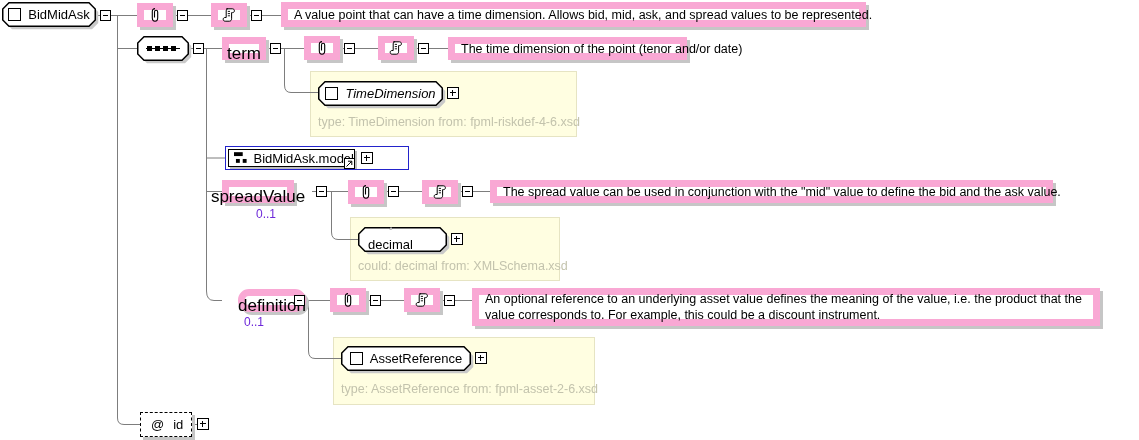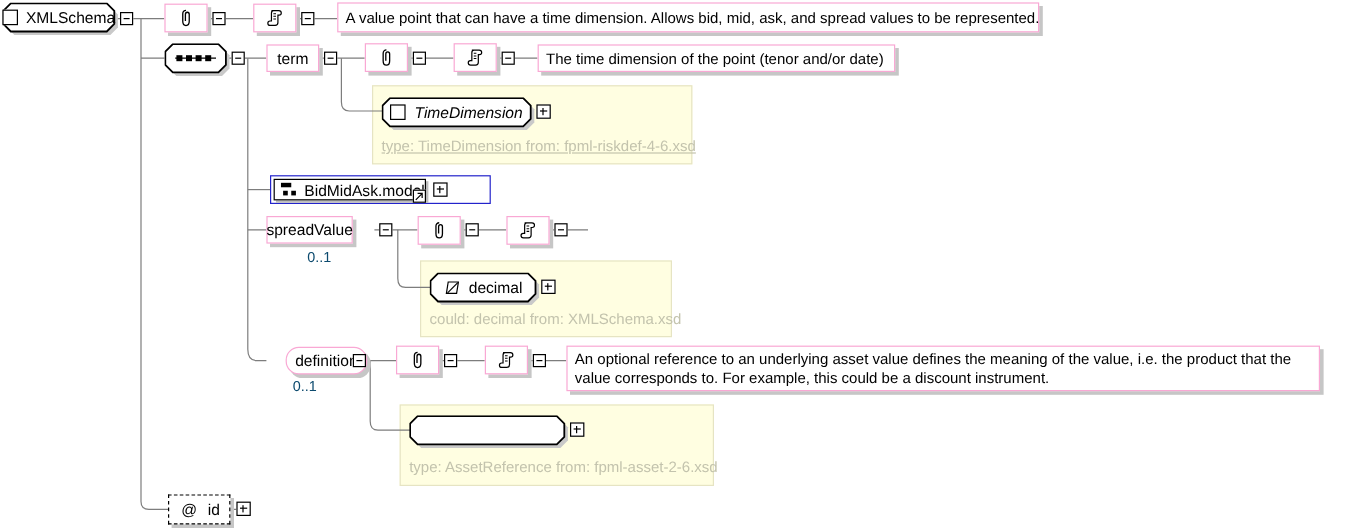--- a/index.html
+++ b/index.html
@@ -1,38 +1,38 @@
 <!DOCTYPE html>
 <html style="--panel_bg: #fffee1; --panel_border: #e6e4c3; --blue_border: #2323cb; --type_text: #c3c3ad; --connector: #7d7d7d; --shadow: #c6c6c6;"><head>
 <meta charset="utf-8">
 <style>
   html,body{margin:0;padding:0;background:#fff;}
   #canvas{position:relative;width:1139px;height:440px;background:#fff;overflow:hidden;
           font-family:"Liberation Sans",sans-serif;color:#000;}
   .wires{position:absolute;left:0;top:0;z-index:1;}
   .panel{position:absolute;background:var(--panel_bg,#fffee1);border:1px solid var(--panel_border,#e6e4c3);
          box-sizing:border-box;z-index:0;}
-  .box{position:absolute;background:#fff;border:1px solid #f9a8d4;box-sizing:border-box;
+  .box{position:absolute;background:#fff;border:7px solid #f9a8d4;box-sizing:border-box;
        box-shadow:3px 3px 0 var(--shadow,#c6c6c6);z-index:2;}
-  .elembox{display:flex;align-items:center;justify-content:center;font-size:13px;white-space:nowrap;}
+  .elembox{display:flex;justify-content:center;font-size:17px;white-space:nowrap;}
   .docbox{display:flex;align-items:center;font-size:12.5px;line-height:16px;padding:2px 6px;}
   .docbox.one{white-space:nowrap;}
   .chainbox{display:flex;align-items:center;justify-content:center;}
   .exp{position:absolute;width:11px;height:11px;background:#fff;border:1px solid #000;
        box-sizing:border-box;z-index:3;}
   .exp::before{content:"";position:absolute;left:2px;right:2px;top:50%;margin-top:-1px;height:1px;background:#000;}
   .exp.plus::after{content:"";position:absolute;top:2px;bottom:2px;left:50%;margin-left:-1px;width:1px;background:#000;}
   .exp.e12{width:12px;height:12px;}
   .oct{position:absolute;z-index:2;}
   .oct svg{display:block;}
   .overlay{position:absolute;display:flex;align-items:center;justify-content:center;gap:7px;
            font-size:13px;white-space:nowrap;z-index:3;}
   .sqicon{display:inline-block;width:11px;height:11px;border:1.5px solid #000;background:#fff;}
   .typenote{position:absolute;font-size:12.5px;color:var(--type_text,#c3c3ad);white-space:nowrap;z-index:2;}
-  .card{position:absolute;font-size:12px;color:#0c4a6e;z-index:2;}
+  .card{position:absolute;font-size:12px;color:#6d28d9;z-index:2;}
   .bluebox{position:absolute;border:1px solid var(--blue_border,#2323cb);background:#fff;box-sizing:border-box;z-index:2;}
   .innerbox{position:absolute;background:#fff;border:1px solid #000;box-sizing:border-box;
             box-shadow:2px 2px 0 #bdbdbd;display:flex;align-items:center;gap:6px;padding-left:5px;
             font-size:13px;white-space:nowrap;z-index:3;}
   .arrowbox{position:absolute;width:11px;height:11px;background:#fff;border:1px solid #000;
             box-sizing:border-box;z-index:4;display:flex;align-items:center;justify-content:center;}
   .attrbox{position:absolute;background:#fff;border:1px dashed #000;box-sizing:border-box;
            box-shadow:3px 3px 0 var(--shadow,#c6c6c6);display:flex;align-items:center;gap:9px;
            padding-left:10px;font-size:13px;z-index:2;}
 </style>
@@ -61,21 +61,21 @@
   </svg>
 
   <div class="oct" style="left:2px;top:2px;">
     <svg width="98" height="29">
       <path d="M7 .75 H87 L93.25 7 V18 L87 24.25 H7 L.75 18 V7 Z" transform="translate(3,3)" fill="#c9c9c9"></path>
       <path d="M7 .75 H87 L93.25 7 V18 L87 24.25 H7 L.75 18 V7 Z" fill="#fff" stroke="#000" stroke-width="1.5"></path>
     </svg>
   </div>
   <div class="overlay" style="left:2px;top:2px;width:94px;height:25px;">
     <span class="sqicon"></span>
-    <span>XMLSchema</span>
+    <span>BidMidAsk</span>
   </div>
   <div class="exp" style="left:100px;top:10px;"></div>
 
   <div class="box chainbox" style="left:137px;top:3px;width:36px;height:24px;">
     <svg width="16" height="16" viewBox="0 0 16 16">
       <path d="M8 1.6 C6.4 1.6 5.3 2.8 5.3 4.4 V10.8 C5.3 12.9 6.5 14.3 8 14.3 C9.5 14.3 10.7 12.9 10.7 10.8 V5 C10.7 3.9 10 3.2 9.1 3.2 C8.2 3.2 7.5 3.9 7.5 5 V10.6" fill="none" stroke="#000" stroke-width="1.1"></path>
     </svg>
   </div>
   <div class="exp" style="left:177px;top:10px;"></div>
   <div class="box chainbox" style="left:211px;top:3px;width:36px;height:24px;">
@@ -110,34 +110,34 @@
     </svg>
   </div>
   <div class="exp" style="left:344px;top:43px;"></div>
   <div class="box chainbox" style="left:378px;top:36px;width:36px;height:24px;">
     <svg width="16" height="16" viewBox="0 0 16 16">
       <path d="M5.2 1.8 H11.3 C12.6 1.8 13.4 2.6 13.4 3.8 C13.4 5 12.6 5.6 11.5 5.6 H10.6 V11.8 C10.6 13.2 9.7 14.2 8.3 14.2 H4.2 C3 14.2 2.2 13.4 2.2 12.3 C2.2 11.2 3 10.5 4 10.5 H5.2 V4 C5.2 2.7 5.8 1.8 7 1.8" fill="#fff" stroke="#000" stroke-width="1"></path>
       <path d="M6.8 4.4 H9 M6.8 6.6 H9 M6.8 8.8 H9" stroke="#000" stroke-width="0.9"></path>
     </svg>
   </div>
   <div class="exp" style="left:418px;top:43px;"></div>
-  <div class="box docbox one" style="left:448px;top:37px;width:298px;height:23px;">The time dimension of the point (tenor and/or date)</div>
+  <div class="box docbox one" style="left:448px;top:37px;width:239px;height:23px;">The time dimension of the point (tenor and/or date)</div>
 
   <div class="oct" style="left:318px;top:81px;">
     <svg width="129" height="29">
       <path d="M7 .75 H118 L124.25 7 V18 L118 24.25 H7 L.75 18 V7 Z" transform="translate(3,3)" fill="#c9c9c9"></path>
       <path d="M7 .75 H118 L124.25 7 V18 L118 24.25 H7 L.75 18 V7 Z" fill="#fff" stroke="#000" stroke-width="1.5"></path>
     </svg>
   </div>
   <div class="overlay" style="left:318px;top:81px;width:125px;height:25px;font-style:italic;">
     <span class="sqicon"></span>
     <span>TimeDimension</span>
   </div>
   <div class="exp plus e12" style="left:447px;top:87px;"></div>
-  <div class="typenote" style="left:318px;top:115px;text-decoration:underline;">type: TimeDimension from: fpml-riskdef-4-6.xsd</div>
+  <div class="typenote" style="left:318px;top:115px;">type: TimeDimension from: fpml-riskdef-4-6.xsd</div>
 
   <div class="bluebox" style="left:225px;top:146px;width:184px;height:24px;"></div>
   <div class="innerbox" style="left:228px;top:149px;width:127px;height:18px;">
     <svg width="14" height="12" viewBox="0 0 14 12">
       <rect x="0" y="0" width="9" height="4" fill="#000"></rect>
       <rect x="2" y="7" width="4" height="4" fill="#000"></rect>
       <rect x="9" y="7" width="4" height="4" fill="#000"></rect>
     </svg>
     <span>BidMidAsk.model</span>
   </div>
@@ -159,28 +159,29 @@
     </svg>
   </div>
   <div class="exp" style="left:388px;top:186px;"></div>
   <div class="box chainbox" style="left:422px;top:180px;width:36px;height:24px;">
     <svg width="16" height="16" viewBox="0 0 16 16">
       <path d="M5.2 1.8 H11.3 C12.6 1.8 13.4 2.6 13.4 3.8 C13.4 5 12.6 5.6 11.5 5.6 H10.6 V11.8 C10.6 13.2 9.7 14.2 8.3 14.2 H4.2 C3 14.2 2.2 13.4 2.2 12.3 C2.2 11.2 3 10.5 4 10.5 H5.2 V4 C5.2 2.7 5.8 1.8 7 1.8" fill="#fff" stroke="#000" stroke-width="1"></path>
       <path d="M6.8 4.4 H9 M6.8 6.6 H9 M6.8 8.8 H9" stroke="#000" stroke-width="0.9"></path>
     </svg>
   </div>
   <div class="exp" style="left:462px;top:186px;"></div>
+  <div class="box docbox one" style="left:490px;top:180px;width:563px;height:23px;">The spread value can be used in conjunction with the "mid" value to define the bid and the ask value.</div>
 
   <div class="oct" style="left:358px;top:227px;">
     <svg width="93" height="29">
       <path d="M7 .75 H82 L88.25 7 V18 L82 24.25 H7 L.75 18 V7 Z" transform="translate(3,3)" fill="#c9c9c9"></path>
       <path d="M7 .75 H82 L88.25 7 V18 L82 24.25 H7 L.75 18 V7 Z" fill="#fff" stroke="#000" stroke-width="1.5"></path>
     </svg>
   </div>
-  <div class="overlay" style="left:358px;top:227px;width:89px;height:25px;">
+  <div class="overlay" style="left:346px;top:227px;width:89px;height:25px;flex-direction:column;">
     <svg width="14" height="14" viewBox="0 0 14 14">
       <path d="M3.5 2 H12 L10.5 11.5 H2 Z" fill="#fff" stroke="#000"></path>
       <path d="M3 11 L11.5 2.5" stroke="#000"></path>
     </svg>
     <span>decimal</span>
   </div>
   <div class="exp plus e12" style="left:451px;top:233px;"></div>
   <div class="typenote" style="left:358px;top:259px;">could: decimal from: XMLSchema.xsd</div>
 
   <div class="box elembox" style="left:238px;top:289px;width:68px;height:23px;border-radius:11px;">
@@ -202,20 +203,24 @@
   </div>
   <div class="exp" style="left:444px;top:295px;"></div>
   <div class="box docbox" style="left:472px;top:288px;width:628px;height:38px;">An optional reference to an underlying asset value defines the meaning of the value, i.e. the product that the value corresponds to. For example, this could be a discount instrument.</div>
 
   <div class="oct" style="left:341px;top:346px;">
     <svg width="134" height="29">
       <path d="M7 .75 H123 L129.25 7 V18 L123 24.25 H7 L.75 18 V7 Z" transform="translate(3,3)" fill="#c9c9c9"></path>
       <path d="M7 .75 H123 L129.25 7 V18 L123 24.25 H7 L.75 18 V7 Z" fill="#fff" stroke="#000" stroke-width="1.5"></path>
     </svg>
   </div>
+  <div class="overlay" style="left:341px;top:346px;width:130px;height:25px;">
+    <span class="sqicon"></span>
+    <span>AssetReference</span>
+  </div>
   <div class="exp plus e12" style="left:475px;top:352px;"></div>
   <div class="typenote" style="left:341px;top:382px;">type: AssetReference from: fpml-asset-2-6.xsd</div>
 
   <div class="attrbox" style="left:140px;top:412px;width:52px;height:25px;">
     <span>@</span>
     <span>id</span>
   </div>
   <div class="exp plus e12" style="left:197px;top:418px;"></div>
 
 </div>

